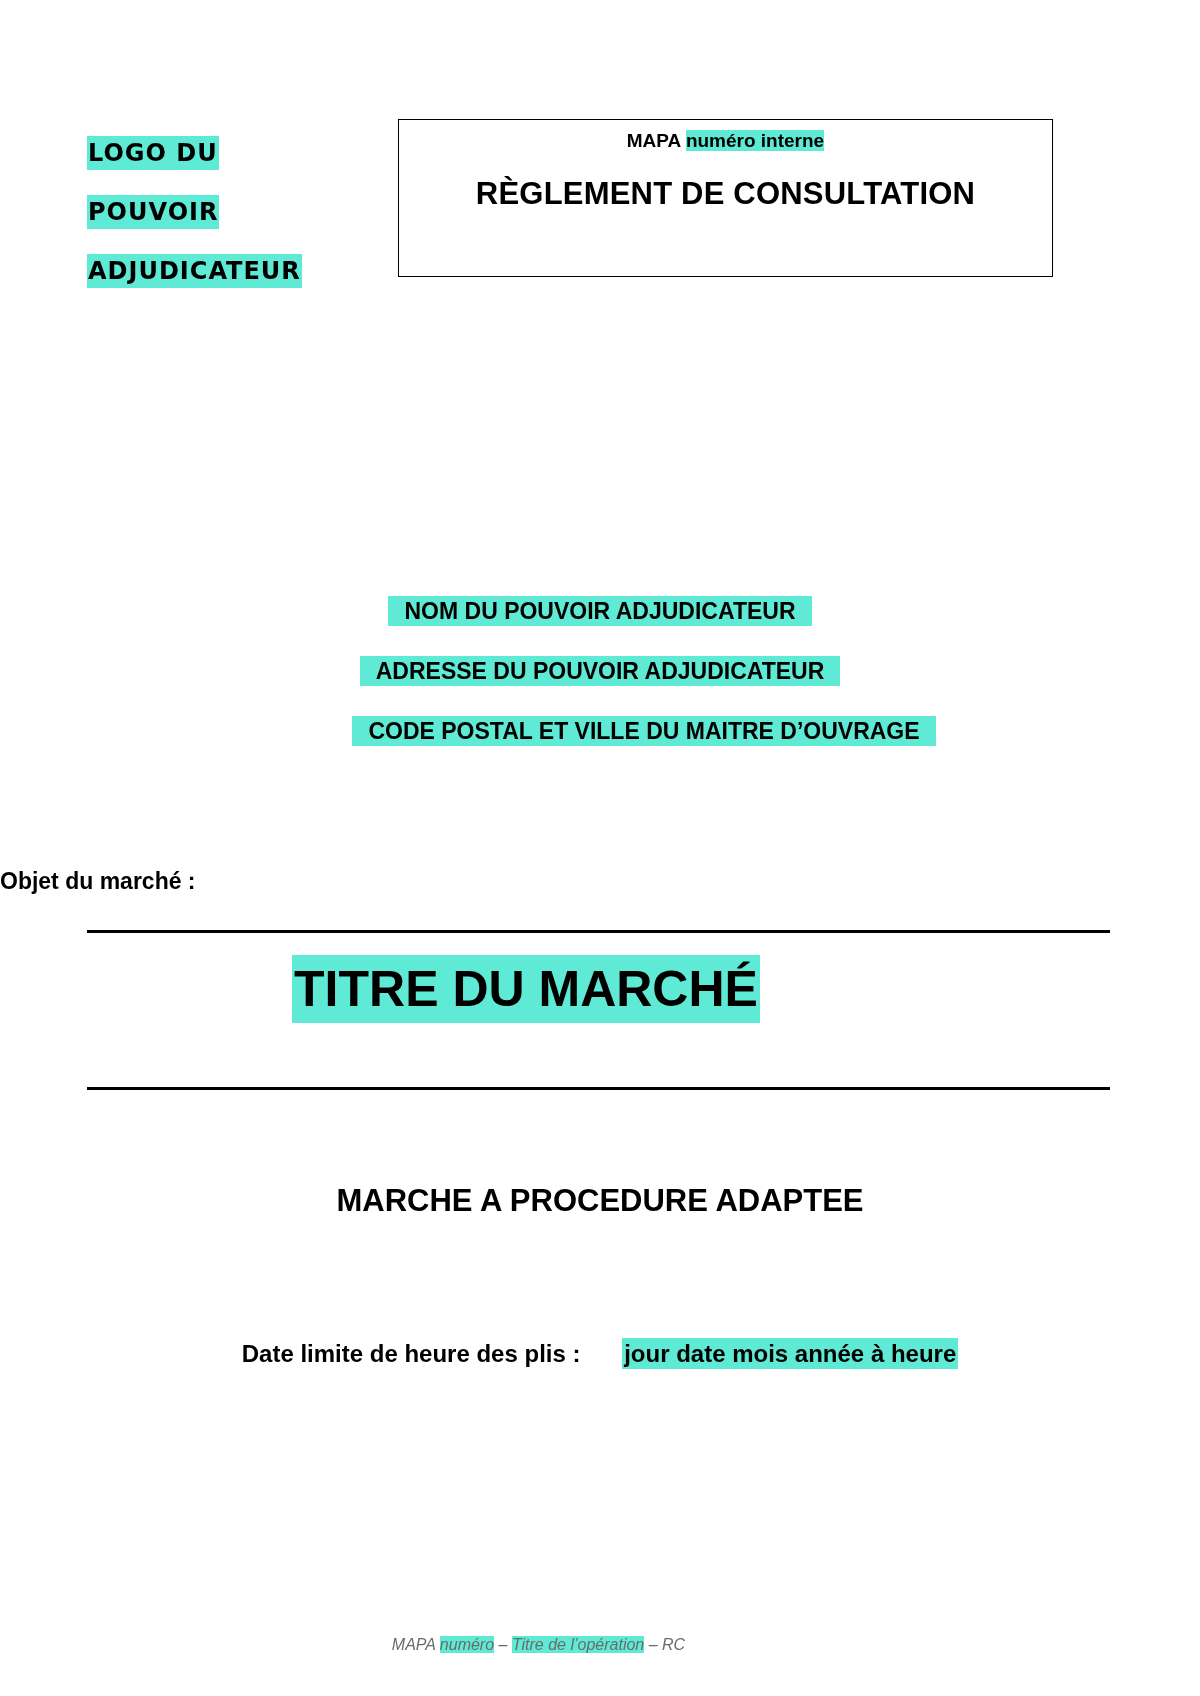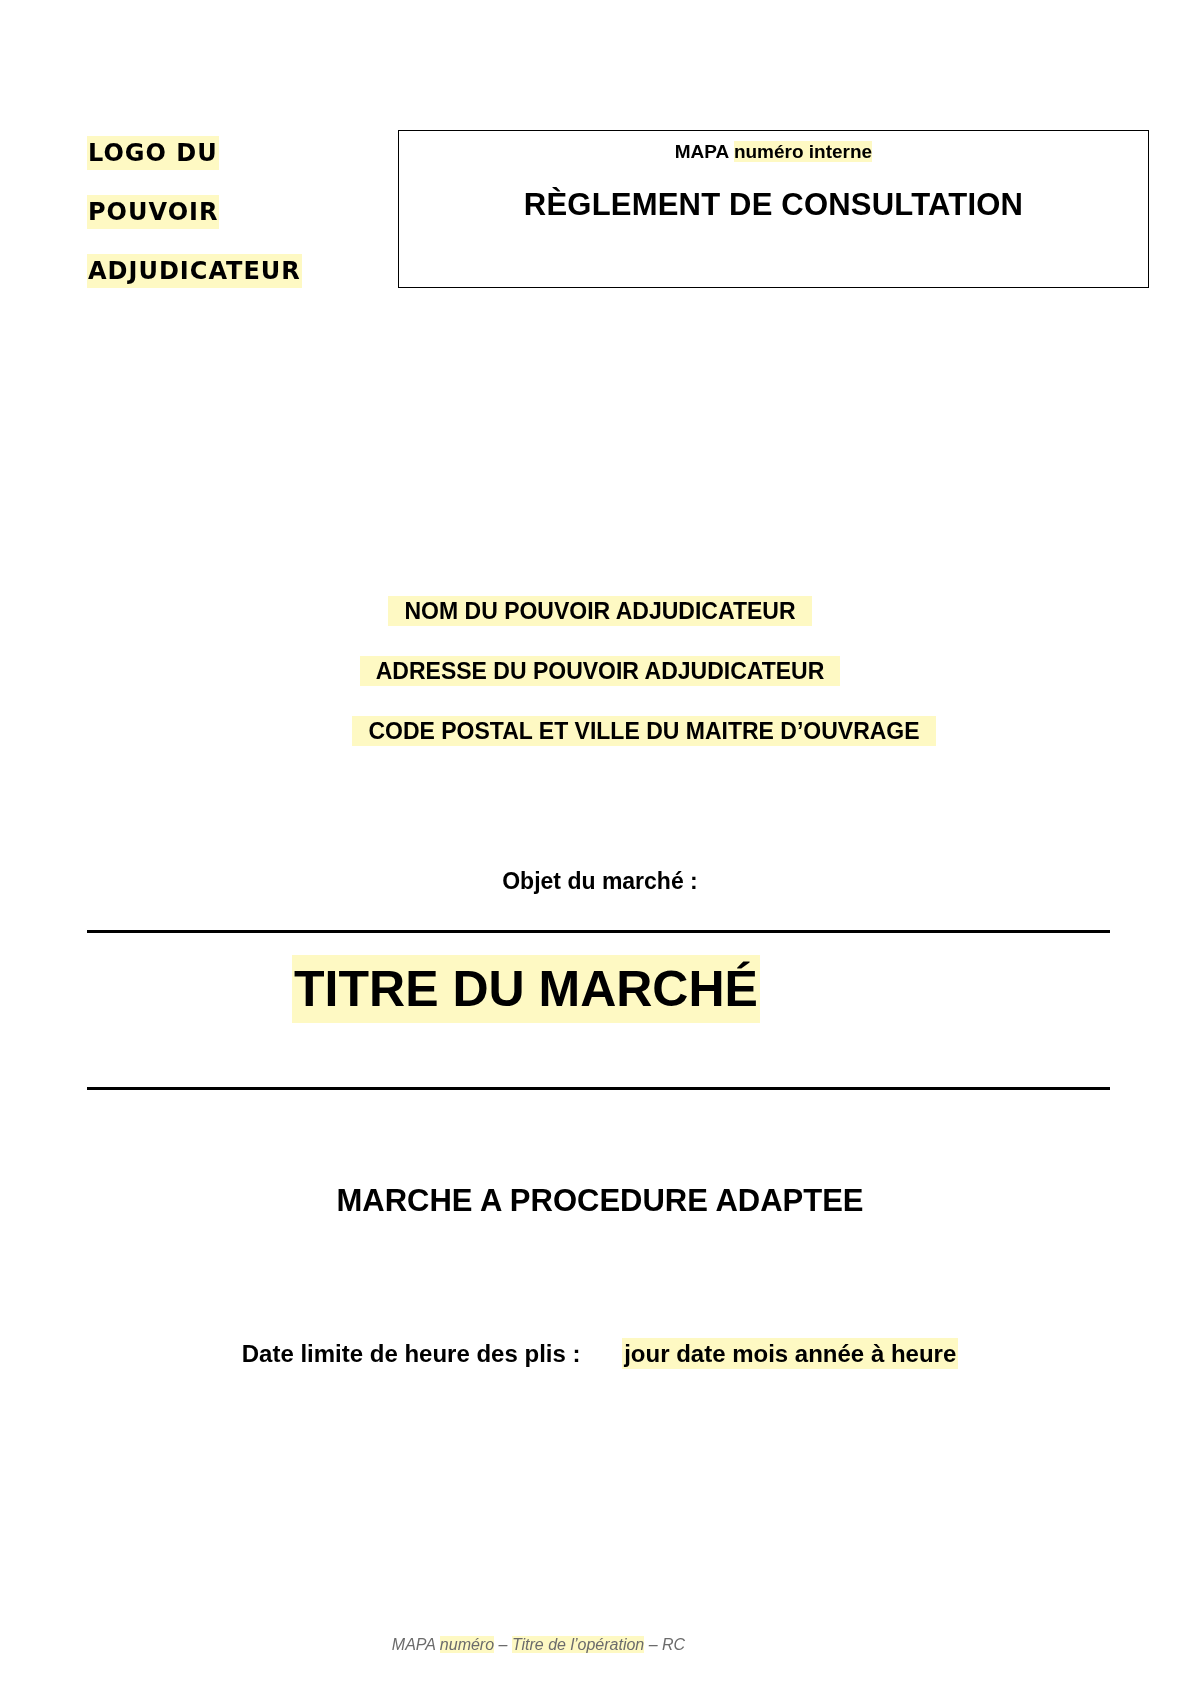--- a/index.html
+++ b/index.html
@@ -1,25 +1,25 @@
 <!DOCTYPE html>
 <html><head>
   <meta charset="utf-8">
   <style>
     html, body { margin: 0; padding: 0; background: #ffffff; }
     body { width: 1200px; height: 1696px; position: relative; overflow: hidden; font-family: "Liberation Sans", sans-serif; color: #000; }
-    .hl { background: #fef9c3; }
+    .hl { background: #5eead4; }
     .logo { position: absolute; left: 87px; top: 124px; font-family: "DejaVu Sans", sans-serif; font-weight: bold; font-size: 24px; letter-spacing: 1px; line-height: 59px; }
     .logo span { display: inline-block; line-height: 34px; padding: 0 1px; }
-    .box { position: absolute; left: 398px; top: 130px; width: 751px; height: 158px; border: 1.5px solid #000; box-sizing: border-box; text-align: center; }
+    .box { position: absolute; left: 398px; top: 119px; width: 655px; height: 158px; border: 1.5px solid #000; box-sizing: border-box; text-align: center; }
     .box .ref { margin-top: 10px; font-size: 19px; font-weight: bold; }
     .box .title { margin-top: 24px; font-size: 31px; font-weight: bold; letter-spacing: 0.2px; }
     .addr { position: absolute; left: 0; width: 1200px; text-align: center; font-size: 23px; font-weight: bold; }
     .addr span { padding: 2px 16px; }
-    .objet { position: absolute; top: 868px; left: 0; width: 1200px; text-align: center; font-size: 23px; font-weight: bold; }
+    .objet { position: absolute; top: 868px; left: 0; width: 1200px; text-align: left; font-size: 23px; font-weight: bold; }
     .rule { position: absolute; left: 87px; width: 1023px; height: 3px; background: #000; }
     .titre { position: absolute; top: 960px; left: 0; width: 1052px; text-align: center; font-size: 50px; font-weight: bold; }
     .titre span { padding: 6px 2px; }
     .proc { position: absolute; top: 1183px; left: 0; width: 1200px; text-align: center; font-size: 31px; font-weight: bold; }
     .date { position: absolute; top: 1340px; left: 0; width: 1200px; text-align: center; font-size: 24px; font-weight: bold; }
     .date .val { padding: 2px 2px; margin-left: 35px; }
     .footer { position: absolute; top: 1636px; left: 0; width: 1077px; text-align: center; font-size: 16px; font-style: italic; color: #6b6b6b; }
   </style>
 </head>
 <body>

